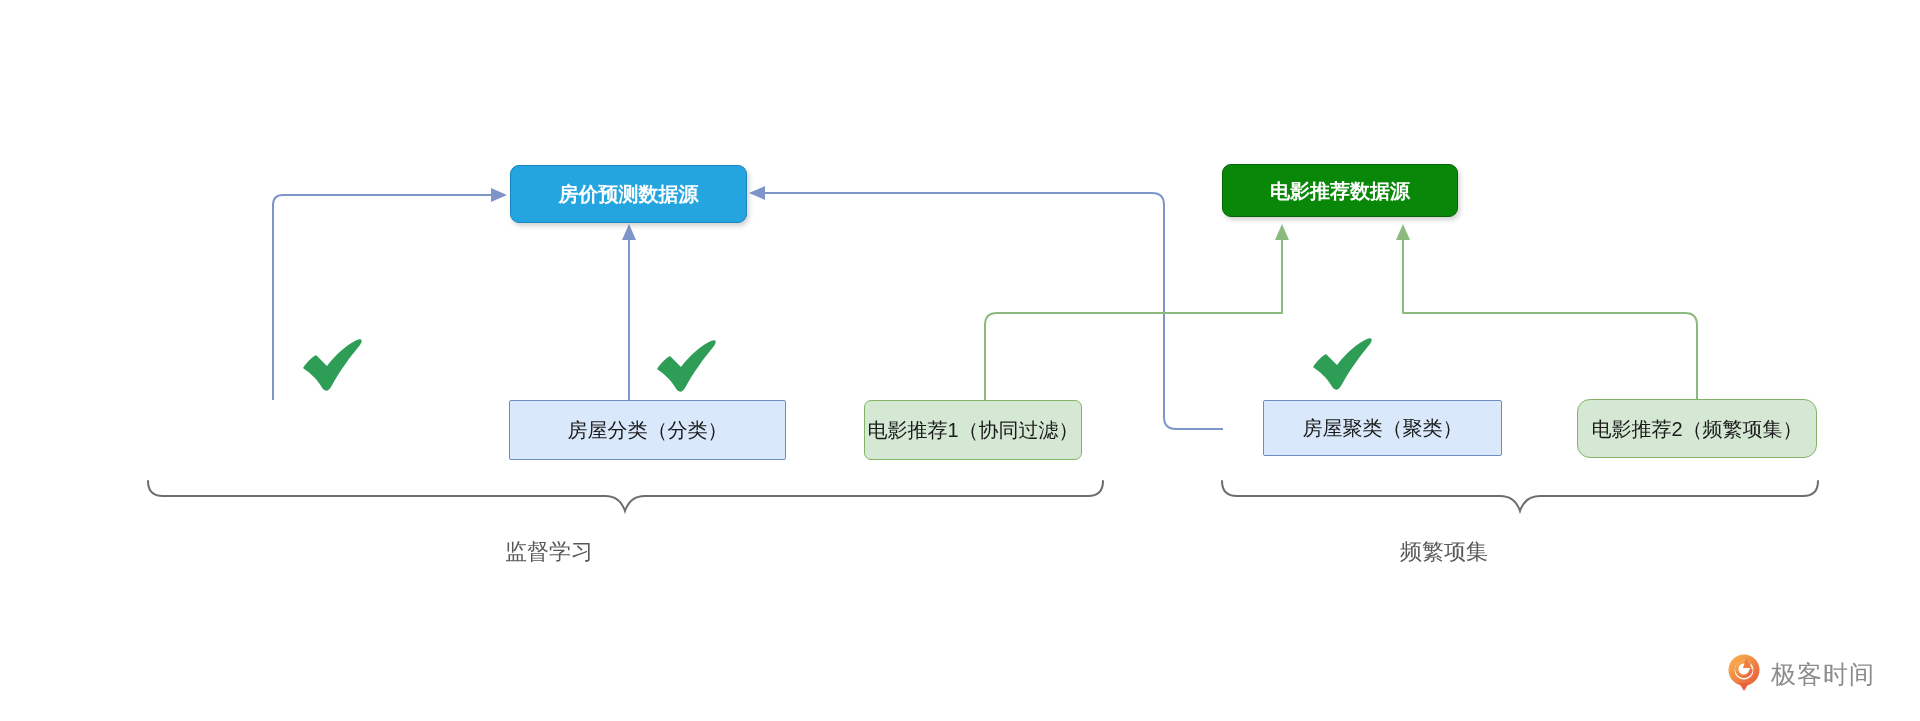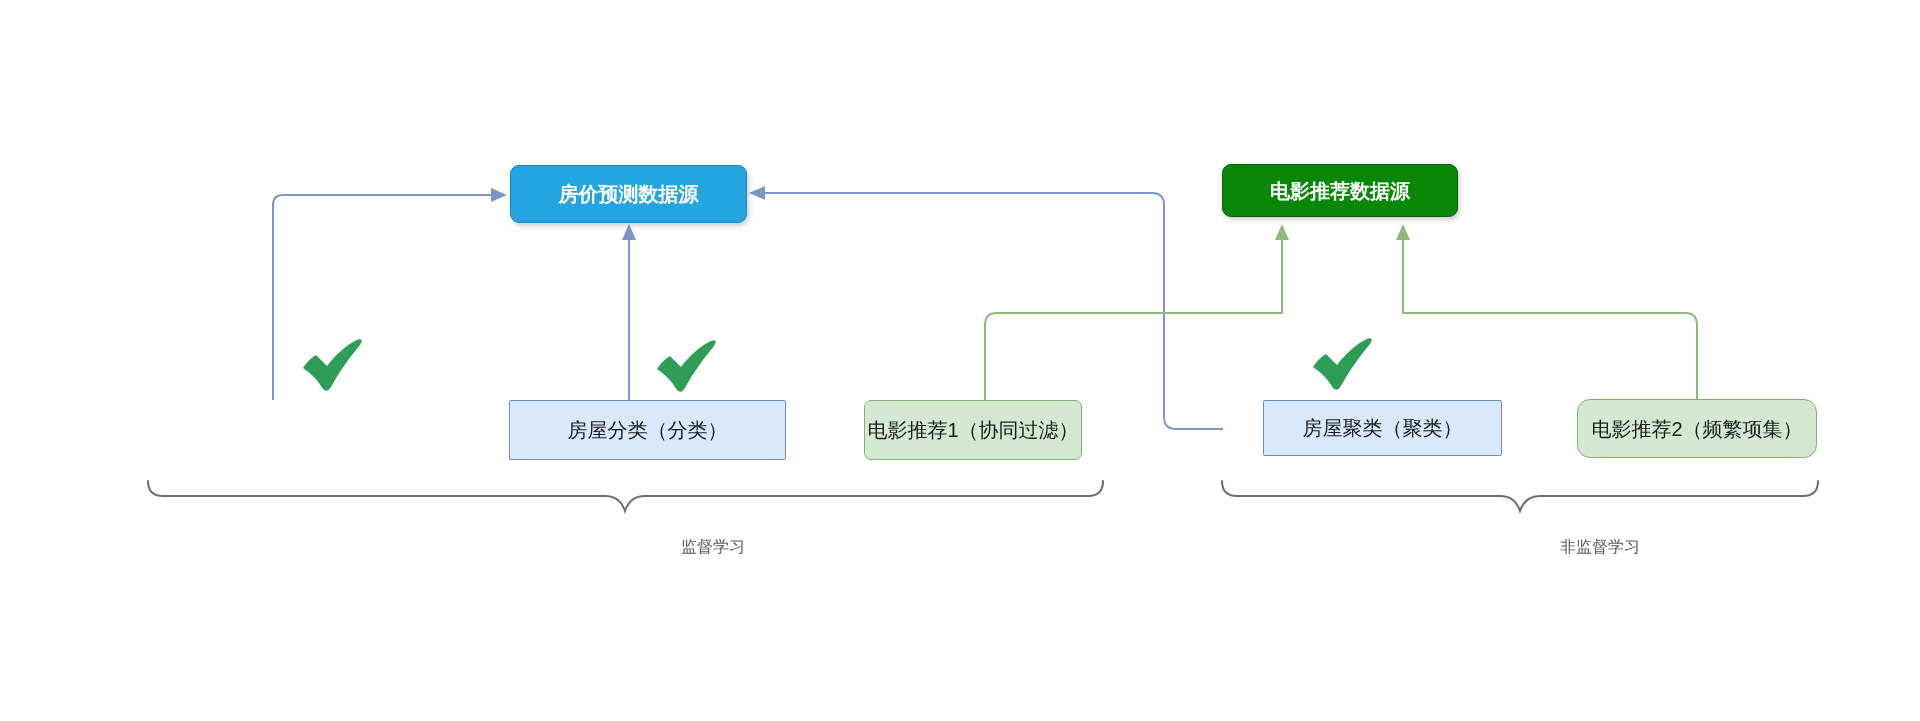--- a/index.html
+++ b/index.html
@@ -23,21 +23,21 @@
   .node.source.green{background:var(--source-green);border:1px solid var(--source-green-border);}
   .node.task{border-radius:2px;color:#1a1a1a;font-weight:400;}
   .node.task.blue{background:var(--task-blue-fill);border:1px solid var(--task-blue-border);}
   .node.task.green{background:var(--task-green-fill);border:1px solid var(--task-green-border);}
   .edge-blue{stroke:var(--edge-blue);stroke-width:2;fill:none;stroke-linejoin:round;}
   .edge-green{stroke:var(--edge-green);stroke-width:2;fill:none;stroke-linejoin:round;}
   .arrow-blue{fill:var(--edge-blue);stroke:none;}
   .arrow-green{fill:var(--edge-green);stroke:none;}
   .bracket{stroke:var(--bracket-gray);stroke-width:2;fill:none;stroke-linecap:round;}
   .check{fill:var(--check-green);stroke:none;}
-  .group-label{position:absolute;width:240px;text-align:right;font-size:16px;
+  .group-label{position:absolute;width:240px;text-align:left;font-size:22px;
         color:var(--group-label-gray);}
   .logo{position:absolute;left:1726px;top:652px;display:flex;align-items:center;}
   .logo-text{font-size:25px;color:var(--logo-text-gray);letter-spacing:1px;margin-left:8px;
         line-height:44px;}
 </style>
 </head>
 <body>
 
 <div class="canvas">
 
@@ -95,16 +95,25 @@
     <span>电影推荐1（协同过滤）</span>
   </div>
   <div class="node task blue" style="left:1223px;top:400px;width:239px;height:56px;margin-left:40px;">
     <span>房屋聚类（聚类）</span>
   </div>
   <div class="node task green" style="left:1577px;top:399px;width:240px;height:59px;border-radius:13px;">
     <span>电影推荐2（频繁项集）</span>
   </div>
 
   <div class="group-label" style="left:505px;top:537px;">监督学习</div>
-  <div class="group-label" style="left:1400px;top:537px;">非监督学习</div>
+  <div class="group-label" style="left:1400px;top:537px;">频繁项集</div>
 
+  <div class="logo">
+    <svg width="37" height="44" viewBox="0 0 37 44">
+      <circle cx="18" cy="18" r="12.5" fill="none" stroke="url(#logograd)" stroke-width="6"></circle>
+      <path d="M13 31 H23 L18 39 Z" fill="#e8603c"></path>
+      <path d="M23 12 A7.2 7.2 0 1 0 25 18" fill="none" stroke="url(#logograd)" stroke-width="3.4" stroke-linecap="round"></path>
+      <path d="M20 7 L26 16 L17 16 Z" fill="#ef7d42"></path>
+    </svg>
+    <span class="logo-text">极客时间</span>
+  </div>
 
 </div>
 
 </body></html>

